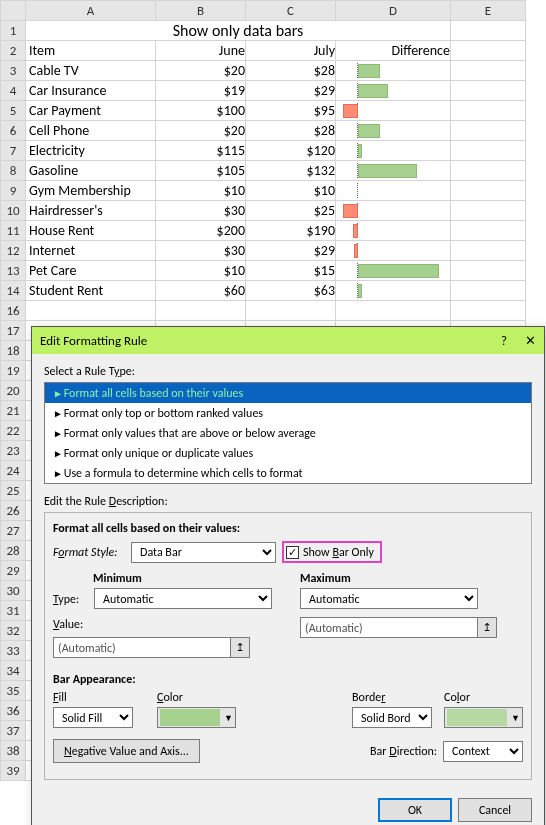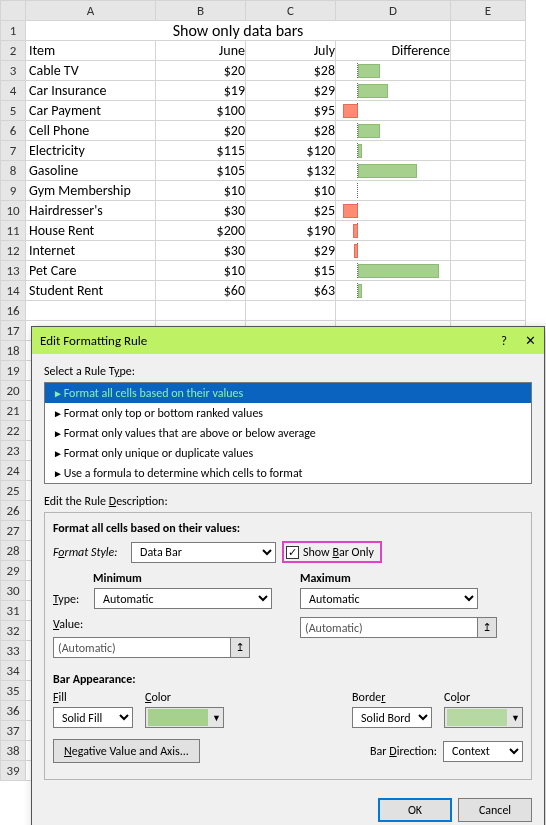--- a/index.html
+++ b/index.html
@@ -474,21 +474,21 @@
               <span class="spinbox">
                 <input class="ctl" disabled="" value="(Automatic)" style="">
                 <span class="spin">↥</span>
               </span>
             </div>
         </div>
       </div>
 
       <div class="bold" style="margin:6px 0 4px 0">Bar Appearance:</div>
       <div style="display:flex; gap:20px;">
-        <div style="display:flex; gap:12px;">
+        <div style="display:flex; gap:24px;">
           <div>
             <div class="sublabel"><u>F</u>ill</div>
             <select class="ctl small"><option>Solid Fill</option></select>
           </div>
           <div>
             <div class="sublabel"><u>C</u>olor</div>
             <span class="color-ctl">
                 <span class="color-swatch"></span>
                 <span class="dd">▼</span>
               </span>

